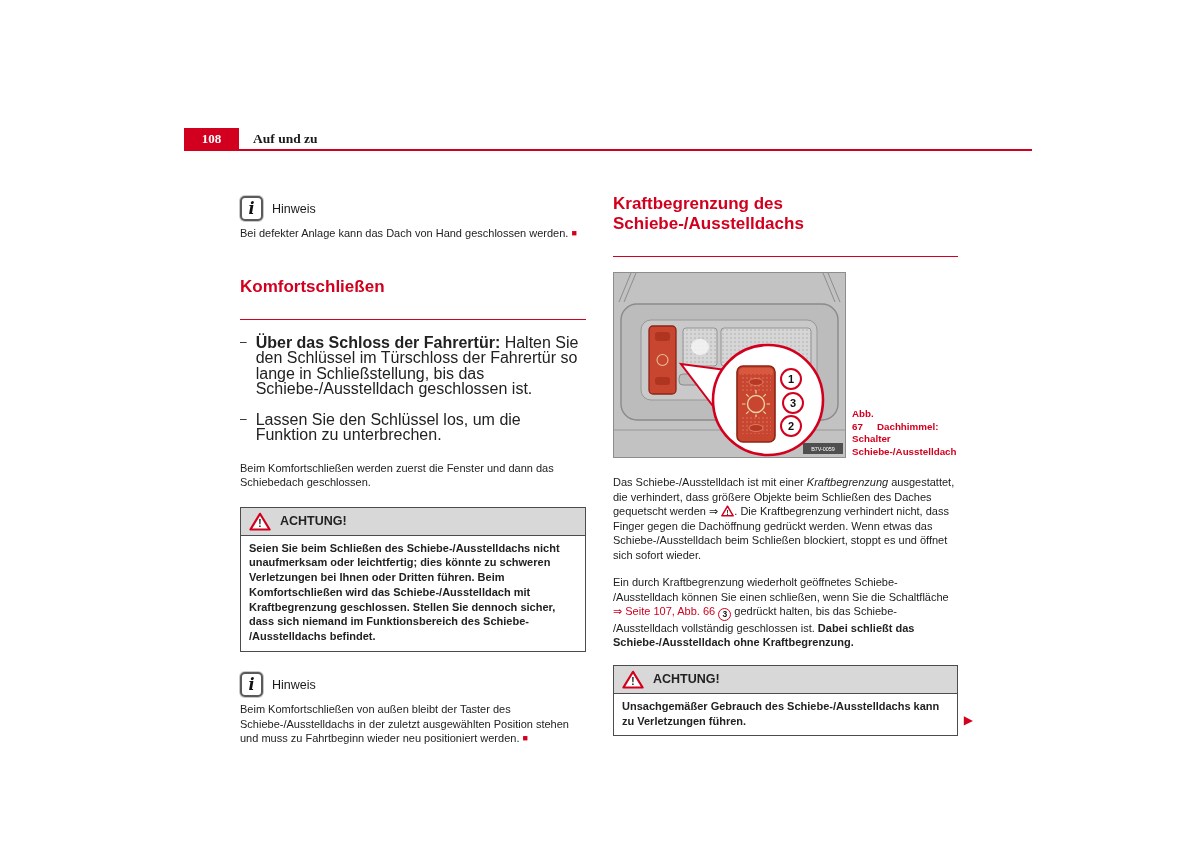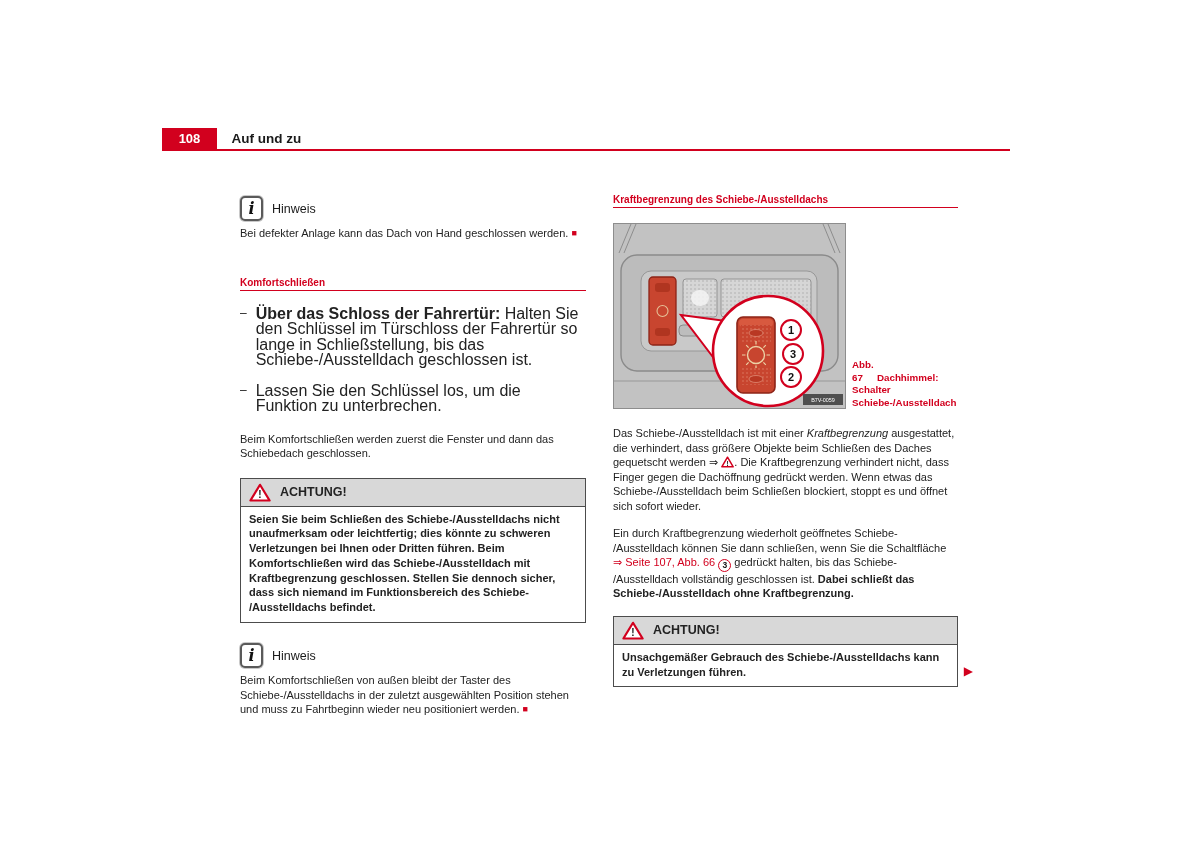--- a/index.html
+++ b/index.html
@@ -7,29 +7,29 @@
     --warn-header-bg:#d8d8d8;
     --page-bg:#ffffff;
     --ink:#1a1a1a;
   }
   *{margin:0;padding:0;box-sizing:border-box;}
   html,body{background:#fff;}
   body{font-family:"Liberation Sans",sans-serif;color:var(--ink);}
   .page{position:relative;width:1200px;height:848px;background:var(--page-bg);overflow:hidden;}
 
   
-  .header{position:absolute;left:162px;top:128px;width:848px;height:23px;border-bottom:2px solid var(--accent);}
+  .header{position:absolute;left:184px;top:128px;width:848px;height:23px;border-bottom:2px solid var(--accent);font-family:Liberation Serif, serif;}
   .pagenum{display:inline-block;width:55px;height:22px;background:var(--accent);color:#fff;font-weight:bold;font-size:13px;text-align:center;line-height:22px;vertical-align:top;}
   .chapter{display:inline-block;margin-left:10px;font-weight:bold;font-size:13.5px;line-height:22px;vertical-align:top;}
 
   .col{position:absolute;top:190px;}
   .col-left{left:240px;width:346px;}
   .col-right{left:613px;width:345px;}
 
-  .red-heading{color:var(--accent);font-size:10px;font-weight:bold;padding-bottom:2px;border-bottom:1.5px solid var(--accent);}
+  .red-heading{color:var(--accent);font-size:17px;font-weight:bold;padding-bottom:22px;border-bottom:1.5px solid var(--accent);}
   .heading-gap{margin-top:36px;}
 
   .body-text{font-size:11px;line-height:14.5px;color:#222;}
   .para{margin-top:13px;}
   .endmark{color:var(--accent);font-size:9px;vertical-align:1px;}
 
   
   .note{margin-top:6px;}
   .note-head{display:flex;align-items:center;gap:9px;}
   .info-icon{width:23px;height:25px;border:2px solid #5a5a5a;border-radius:5px;background:#fff;display:flex;align-items:center;justify-content:center;box-shadow:0 0 0 1px #c9c9c9;}
@@ -204,21 +204,21 @@
 
     <p class="body-text para" style="margin-top:17px;">
       <span>Das Schiebe-/Ausstelldach ist mit einer </span><i class="em">Kraftbegrenzung</i><span> ausgestattet, die verhindert, dass größere Objekte beim Schließen des Daches gequetscht werden </span><span class="ref-arrow">⇒</span>
       <svg class="inline-warn" width="13" height="12" viewBox="0 0 13 12">
         <path d="M6.5 1.2 L12.2 10.8 L0.8 10.8 Z" fill="#fff" style="stroke:var(--accent)" stroke-width="1.5" stroke-linejoin="round"></path>
         <text x="6.5" y="9.6" font-size="6.5" font-weight="bold" text-anchor="middle" fill="#111">!</text>
       </svg><span>. Die Kraftbegrenzung verhindert nicht, dass Finger gegen die Dachöffnung gedrückt werden. Wenn etwas das Schiebe-/Ausstelldach beim Schließen blockiert, stoppt es und öffnet sich sofort wieder.</span>
     </p>
 
     <p class="body-text para">
-      <span>Ein durch Kraftbegrenzung wiederholt geöffnetes Schiebe- /Ausstelldach können Sie dann schließen, wenn Sie die Schaltfläche </span><span class="red-link">⇒ Seite 107, Abb. 66</span>
+      <span>Ein durch Kraftbegrenzung wiederholt geöffnetes Schiebe- /Ausstelldach können Sie einen schließen, wenn Sie die Schaltfläche </span><span class="red-link">⇒ Seite 107, Abb. 66</span>
       <span class="ref-circle">
           <span>3</span>
         </span><span> gedrückt halten, bis das Schiebe- /Ausstelldach vollständig geschlossen ist. </span><b>Dabei schließt das Schiebe-/Ausstelldach ohne Kraftbegrenzung.</b>
     </p>
 
 
     <div class="warning" style="margin-top:15px;">
       <div class="warn-head">
         <svg width="22" height="19" viewBox="0 0 22 19">
           <path d="M11 1.8 L20.6 17.5 L1.4 17.5 Z" fill="#fff" style="stroke:var(--accent)" stroke-width="2.2" stroke-linejoin="round"></path>

